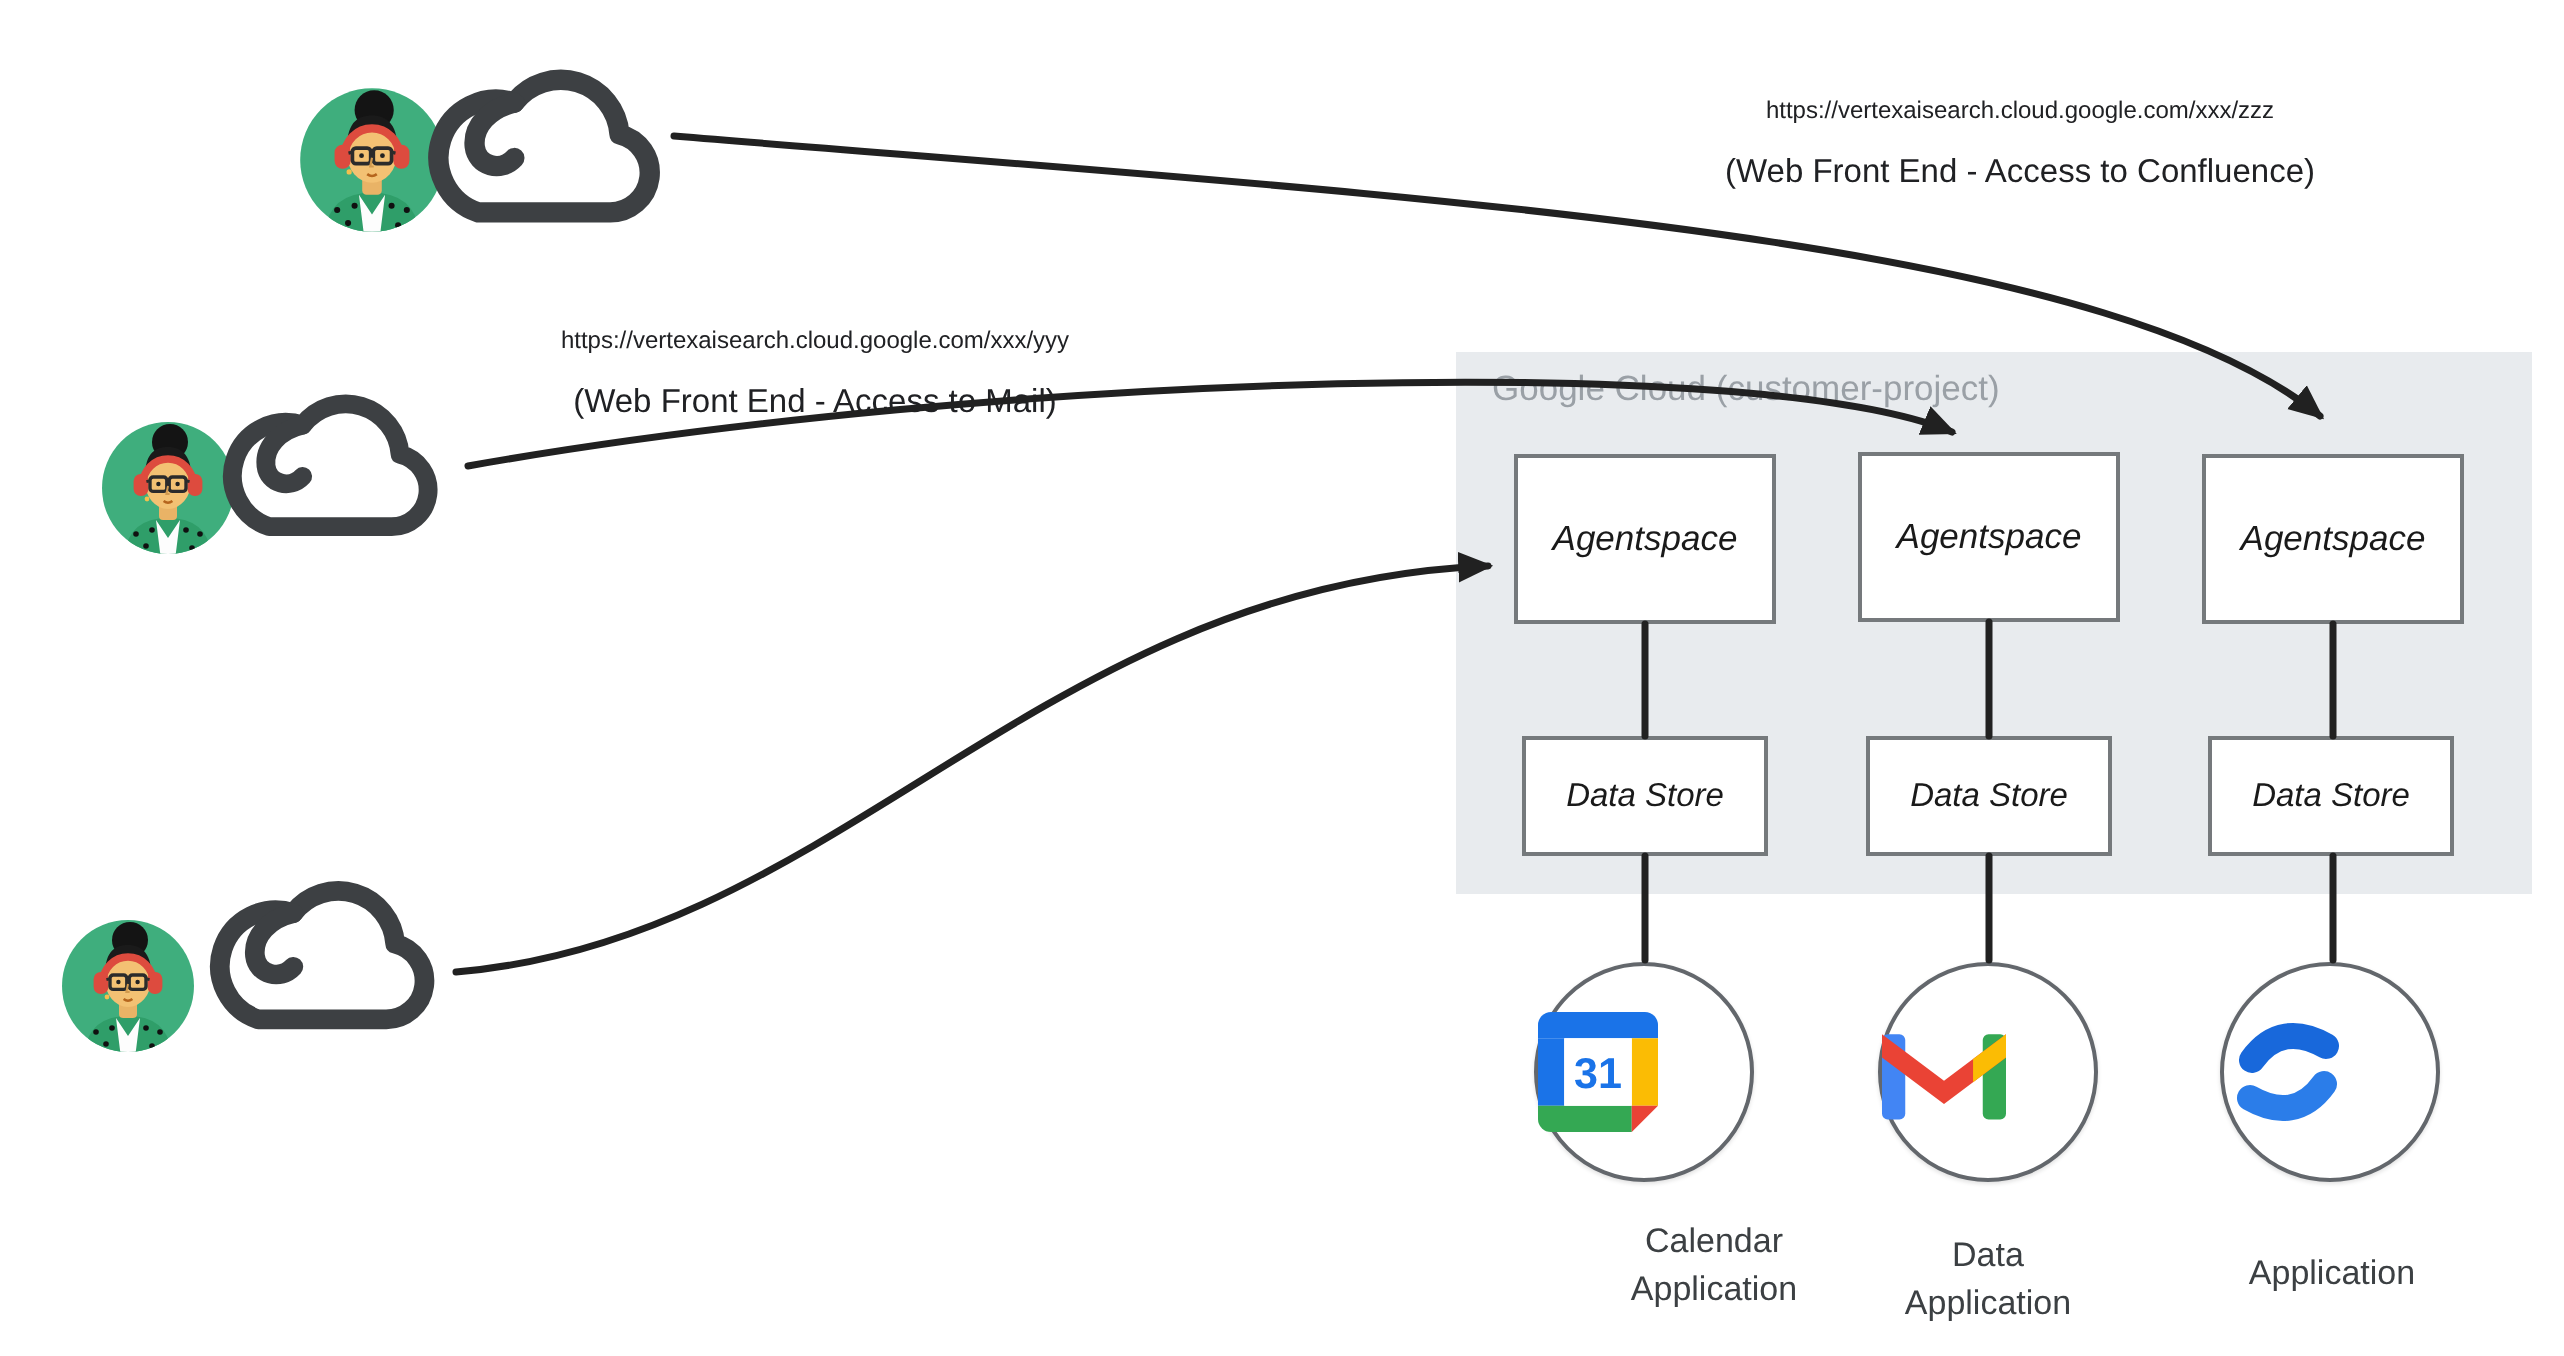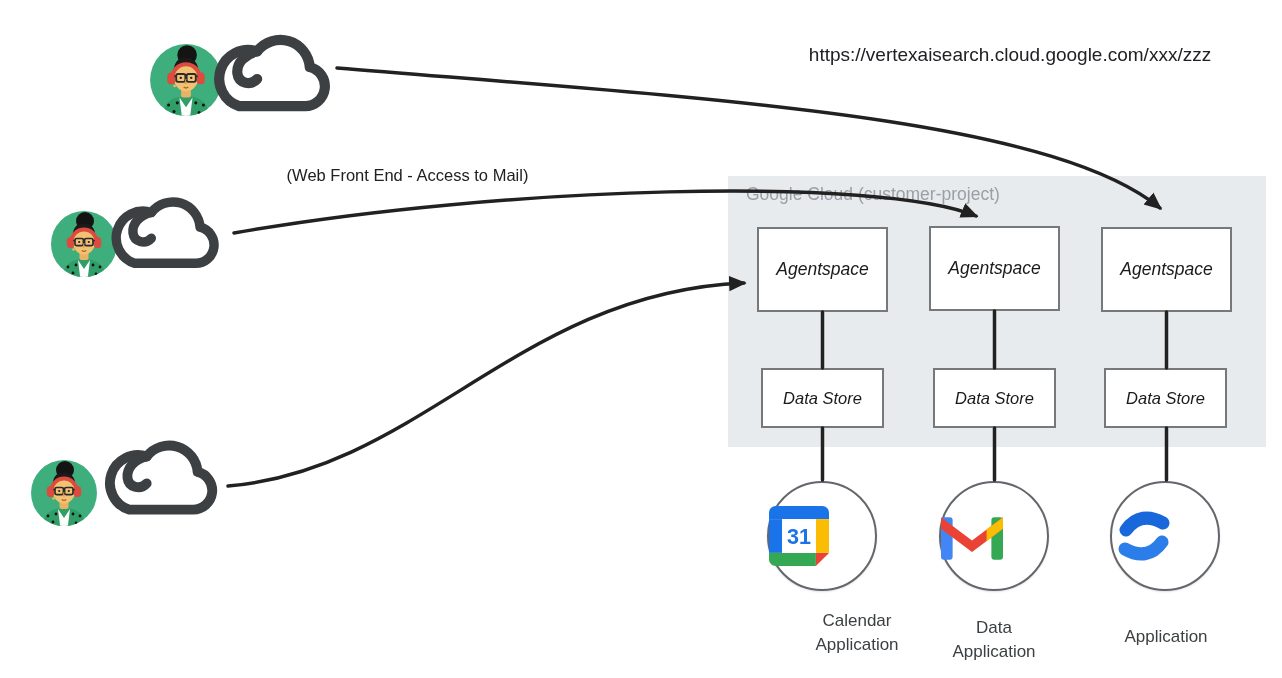--- a/index.html
+++ b/index.html
@@ -2,21 +2,21 @@
 <html><head>
 <meta charset="utf-8">
 <style>
   * { margin:0; padding:0; box-sizing:border-box; }
   html,body { background:#fff; }
   body { font-family:"Liberation Sans", sans-serif; }
   #canvas { position:relative; width:1282px; height:678px; background:#ffffff; overflow:hidden; }
 
   
   .url-block { position:absolute; text-align:center; color:#202124; }
-  .url-line { font-size:19px; line-height:26px; white-space:nowrap; }
+  .url-line { font-size:12px; line-height:26px; white-space:nowrap; }
   .desc-line { font-size:16.5px; line-height:26px; white-space:nowrap; margin-top:5px; }
 
   
   .gc-panel { position:absolute; left:728px; top:176px; width:538px; height:271px;
               background:#e8ebee; z-index:1; }
   .gc-label { position:absolute; left:18px; top:8px; font-size:17.5px; color:#9aa0a6; white-space:nowrap; }
 
   
   .node-box { position:absolute; background:#ffffff; border:2px solid #75797c; z-index:2;
               display:flex; align-items:center; justify-content:center; color:#1a1a1a; }
@@ -86,29 +86,31 @@
   </svg>
 
   <svg class="figure-svg" style="left:149px; top:43px;" width="74" height="74" viewBox="0 0 68 68">
       <use href="#avatar-sym"></use>
     </svg>
   <svg class="figure-svg cloud-svg" style="left:205px; top:27px;" width="136" height="95" viewBox="0 0 120 84">
       <use href="#cloud-sym"></use>
     </svg>
   <div class="url-block" style="left:770px; top:42px; width:480px;">
     <div class="url-line">https://vertexaisearch.cloud.google.com/xxx/zzz</div>
+    <div class="desc-line">(Web Front End - Access to Confluence)</div>
   </div>
 
   <svg class="figure-svg" style="left:50px; top:210px;" width="68" height="68" viewBox="0 0 68 68">
       <use href="#avatar-sym"></use>
     </svg>
   <svg class="figure-svg cloud-svg" style="left:97px; top:190px;" width="138" height="88" viewBox="0 0 120 84">
       <use href="#cloud-sym"></use>
     </svg>
   <div class="url-block" style="left:165px; top:157px; width:485px;">
+    <div class="url-line">https://vertexaisearch.cloud.google.com/xxx/yyy</div>
     <div class="desc-line">(Web Front End - Access to Mail)</div>
   </div>
 
   <svg class="figure-svg" style="left:30px; top:459px;" width="68" height="68" viewBox="0 0 68 68">
       <use href="#avatar-sym"></use>
     </svg>
   <svg class="figure-svg cloud-svg" style="left:92px; top:433px;" width="140" height="92" viewBox="0 0 120 84">
       <use href="#cloud-sym"></use>
     </svg>
 

